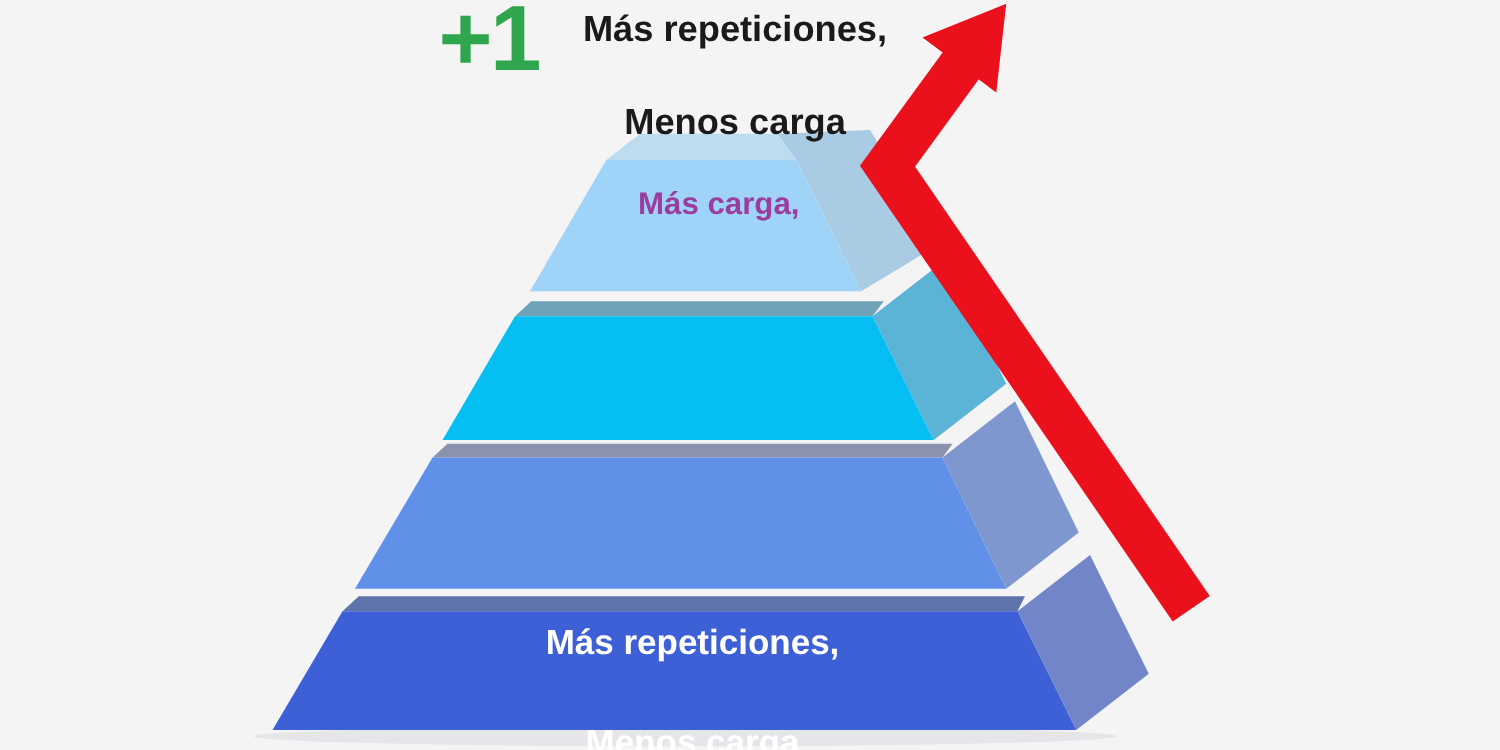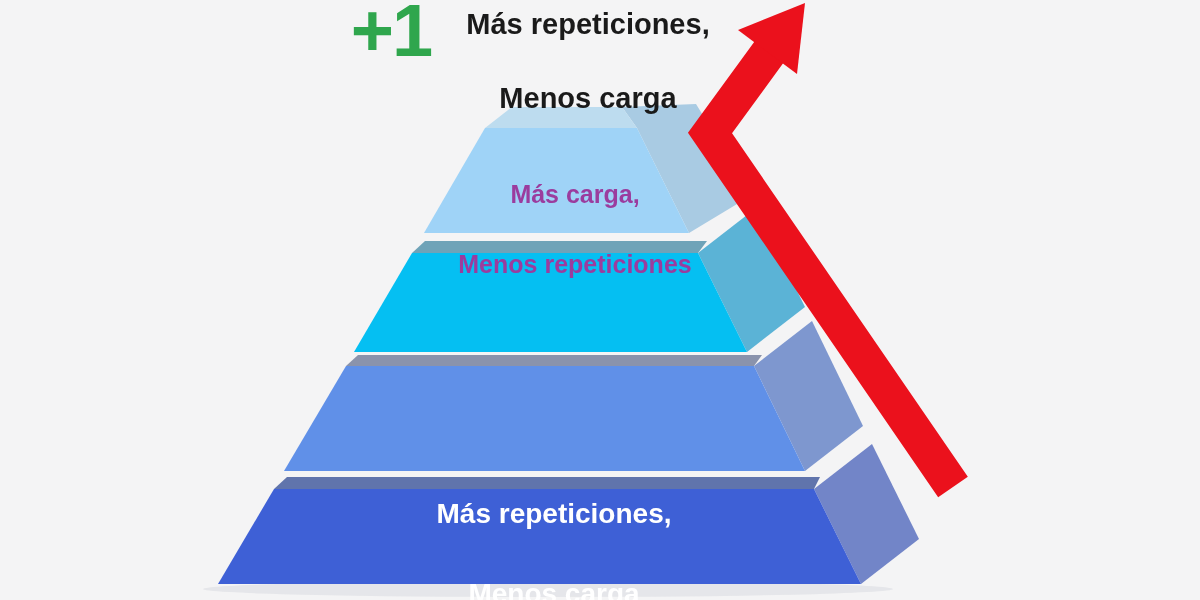--- a/index.html
+++ b/index.html
@@ -45,21 +45,20 @@
     line-height: 37px;
     color: #1A1A1A;
   }
   .tier1-label {
     left: 418px;
     top: 146px;
     width: 314px;
     font-size: 25px;
     line-height: 35px;
     color: #9B3C9E;
-    margin-top: 31px;
   }
   .tier4-label {
     left: 348px;
     top: 494px;
     width: 412px;
     font-size: 28px;
     line-height: 40px;
     color: #FFFFFF;
   }
 </style>
@@ -92,20 +91,19 @@
     <polygon points="805,3 738,30 797,74" fill="#EB111C"></polygon>
   </svg>
 
   <div class="label plus-one">+1</div>
 
   <div class="label header-text"><span>Más repeticiones,</span><br>
     <span>Menos carga</span>
   </div>
 
   <div class="label tier1-label"><span>Más carga,</span><br>
-    <span>Menos repeticiones</span>
   </div>
 
   <div class="label tier4-label"><span>Más repeticiones,</span><br>
     <span>Menos carga</span>
   </div>
 
 </div>
 
 </body></html>

